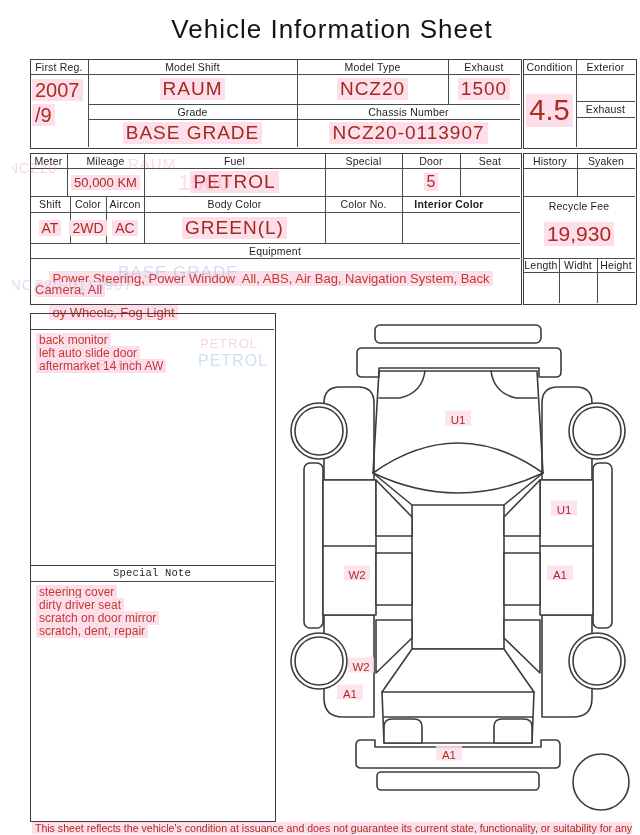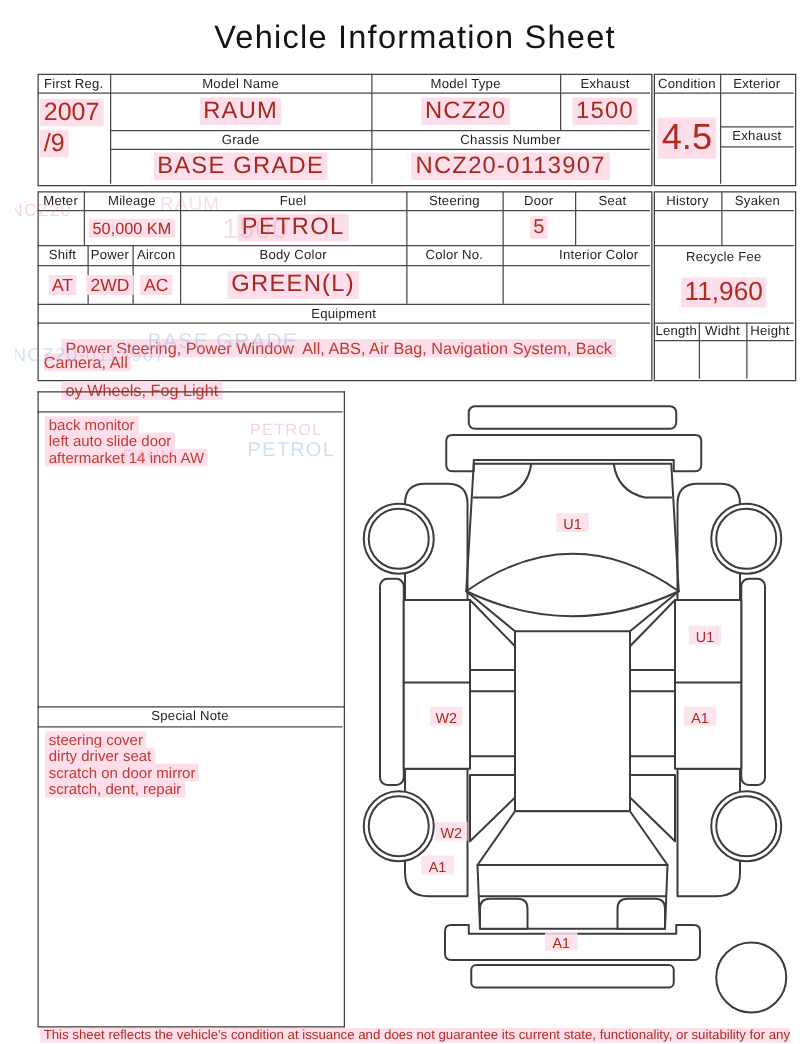--- a/index.html
+++ b/index.html
@@ -33,21 +33,21 @@
 
   <div class="box" style="left:18px;top:59px;width:490px;height:88px;"></div>
   <div class="vline" style="left:76px;top:59px;height:88px;"></div>
   <div class="vline" style="left:285px;top:59px;height:88px;"></div>
   <div class="vline" style="left:436px;top:59px;height:45px;"></div>
   <div class="hline" style="left:18px;top:74px;width:490px;"></div>
   <div class="hline" style="left:76px;top:104px;width:432px;"></div>
   <div class="hline" style="left:76px;top:119px;width:432px;"></div>
 
   <div class="c hdr" style="left:18px;top:59px;width:58px;height:15px;">First Reg.</div>
-  <div class="c hdr" style="left:76px;top:59px;width:209px;height:15px;">Model Name</div>
+  <div class="c hdr" style="left:76px;top:59px;width:209px;height:15px;">Model Shift</div>
   <div class="c hdr" style="left:285px;top:59px;width:151px;height:15px;">Model Type</div>
   <div class="c hdr" style="left:436px;top:59px;width:72px;height:15px;">Exhaust</div>
   <div class="c hdr" style="left:285px;top:104px;width:223px;height:15px;">Chassis Number</div>
   <div class="c hdr" style="left:76px;top:104px;width:209px;height:15px;">Grade</div>
 
   <div class="abs red" style="left:20px;top:78px;font-size:20px;line-height:25px;">
     <span class="hl">2007</span><br>
     <span class="hl">/9</span>
   </div>
   <div class="c v-lg" style="left:76px;top:74px;width:209px;height:30px;"><span class="hl">RAUM</span></div>
@@ -81,37 +81,37 @@
   <div class="vline" style="left:313px;top:153px;height:90px;"></div>
   <div class="vline" style="left:390px;top:153px;height:90px;"></div>
   <div class="vline" style="left:448px;top:153px;height:43px;"></div>
 
   <div class="vline" style="left:58px;top:196px;height:47px;"></div>
   <div class="vline" style="left:94px;top:196px;height:47px;"></div>
 
   <div class="c hdr" style="left:18px;top:153px;width:37px;height:15px;">Meter</div>
   <div class="c hdr" style="left:55px;top:153px;width:77px;height:15px;">Mileage</div>
   <div class="c hdr" style="left:132px;top:153px;width:181px;height:15px;">Fuel</div>
-  <div class="c hdr" style="left:313px;top:153px;width:77px;height:15px;">Steering</div>
+  <div class="c hdr" style="left:313px;top:153px;width:77px;height:15px;">Special</div>
   <div class="c hdr" style="left:390px;top:153px;width:58px;height:15px;">Door</div>
   <div class="c hdr" style="left:448px;top:153px;width:60px;height:15px;">Seat</div>
 
   <div class="c" style="left:18px;top:168px;width:37px;height:28px;"></div>
   <div class="c red" style="left:55px;top:168px;width:77px;height:28px;font-size:13px;"><span class="hl">50,000 KM</span></div>
   <div class="c v-lg" style="left:132px;top:168px;width:181px;height:28px;"><span class="hl">PETROL</span></div>
   <div class="c" style="left:313px;top:168px;width:77px;height:28px;"></div>
   <div class="c red" style="left:390px;top:168px;width:58px;height:28px;font-size:16px;"><span class="hl">5</span></div>
   <div class="c" style="left:448px;top:168px;width:60px;height:28px;"></div>
 
   <div class="c hdr" style="left:18px;top:196px;width:40px;height:16px;">Shift</div>
-  <div class="c hdr" style="left:58px;top:196px;width:36px;height:16px;">Power</div>
+  <div class="c hdr" style="left:58px;top:196px;width:36px;height:16px;">Color</div>
   <div class="c hdr" style="left:94px;top:196px;width:38px;height:16px;">Aircon</div>
   <div class="c hdr" style="left:132px;top:196px;width:181px;height:16px;text-align:center;">Body Color</div>
   <div class="c hdr" style="left:313px;top:196px;width:77px;height:16px;">Color No.</div>
-  <div class="c hdr" style="left:408px;top:196px;width:118px;height:16px;">Interior Color</div>
+  <div class="c hdr" style="left:378px;top:196px;width:118px;height:16px;font-weight:bold;">Interior Color</div>
 
   <div class="c v-md" style="left:18px;top:212px;width:40px;height:31px;"><span class="hl">AT</span></div>
   <div class="c v-md" style="left:58px;top:212px;width:36px;height:31px;"><span class="hl">2WD</span></div>
   <div class="c v-md" style="left:94px;top:212px;width:38px;height:31px;"><span class="hl">AC</span></div>
   <div class="c v-lg" style="left:132px;top:212px;width:181px;height:31px;"><span class="hl">GREEN(L)</span></div>
   <div class="c" style="left:313px;top:212px;width:77px;height:31px;"></div>
   <div class="c" style="left:390px;top:212px;width:118px;height:31px;"></div>
 
   <div class="c hdr" style="left:18px;top:243px;width:490px;height:15px;">Equipment</div>
   <div class="abs v-sm" style="left:23px;top:261px;width:480px;line-height:11.5px;white-space:pre-wrap;">
@@ -126,21 +126,21 @@
   <div class="hline" style="left:511px;top:258px;width:112px;"></div>
   <div class="hline" style="left:511px;top:272px;width:112px;"></div>
   <div class="vline" style="left:547px;top:258px;height:45px;"></div>
   <div class="vline" style="left:585px;top:258px;height:45px;"></div>
 
   <div class="c hdr" style="left:511px;top:153px;width:54px;height:15px;">History</div>
   <div class="c hdr" style="left:565px;top:153px;width:58px;height:15px;">Syaken</div>
   <div class="c" style="left:511px;top:169px;width:54px;height:27px;"></div>
   <div class="c" style="left:565px;top:169px;width:58px;height:27px;"></div>
   <div class="c hdr" style="left:511px;top:198px;width:112px;height:15px;">Recycle Fee</div>
-  <div class="c red" style="left:511px;top:214px;width:112px;height:40px;font-size:21px;"><span class="hl">11,960</span></div>
+  <div class="c red" style="left:511px;top:214px;width:112px;height:40px;font-size:21px;"><span class="hl">19,930</span></div>
   <div class="c hdr" style="left:511px;top:258px;width:36px;height:14px;">Length</div>
   <div class="c hdr" style="left:547px;top:258px;width:38px;height:14px;">Widht</div>
   <div class="c hdr" style="left:585px;top:258px;width:38px;height:14px;">Height</div>
   <div class="c" style="left:511px;top:273px;width:36px;height:30px;"></div>
   <div class="c" style="left:547px;top:273px;width:38px;height:30px;"></div>
   <div class="c" style="left:585px;top:273px;width:38px;height:30px;"></div>
 
   <div class="box" style="left:18px;top:313px;width:244px;height:252px;border-bottom:none;"></div>
   <div class="hline" style="left:18px;top:329px;width:244px;"></div>
   <div class="freetext" style="left:24px;top:334px;width:232px;">
@@ -150,21 +150,21 @@
     <div>
         <span class="hl">left auto slide door</span>
       </div>
     <div>
         <span class="hl">aftermarket 14 inch AW</span>
       </div>
   </div>
 
   <div class="box" style="left:18px;top:565px;width:244px;height:255px;"></div>
   <div class="hline" style="left:18px;top:581px;width:244px;"></div>
-  <div class="c hdr" style="left:18px;top:566px;width:244px;height:14px;">Special Note</div>
+  <div class="c hdr" style="left:18px;top:566px;width:244px;height:14px;font-family:Liberation Mono, monospace;">Special Note</div>
   <div class="freetext" style="left:24px;top:586px;width:232px;">
     <div>
         <span class="hl">steering cover</span>
       </div>
     <div>
         <span class="hl">dirty driver seat</span>
       </div>
     <div>
         <span class="hl">scratch on door mirror</span>
       </div>

